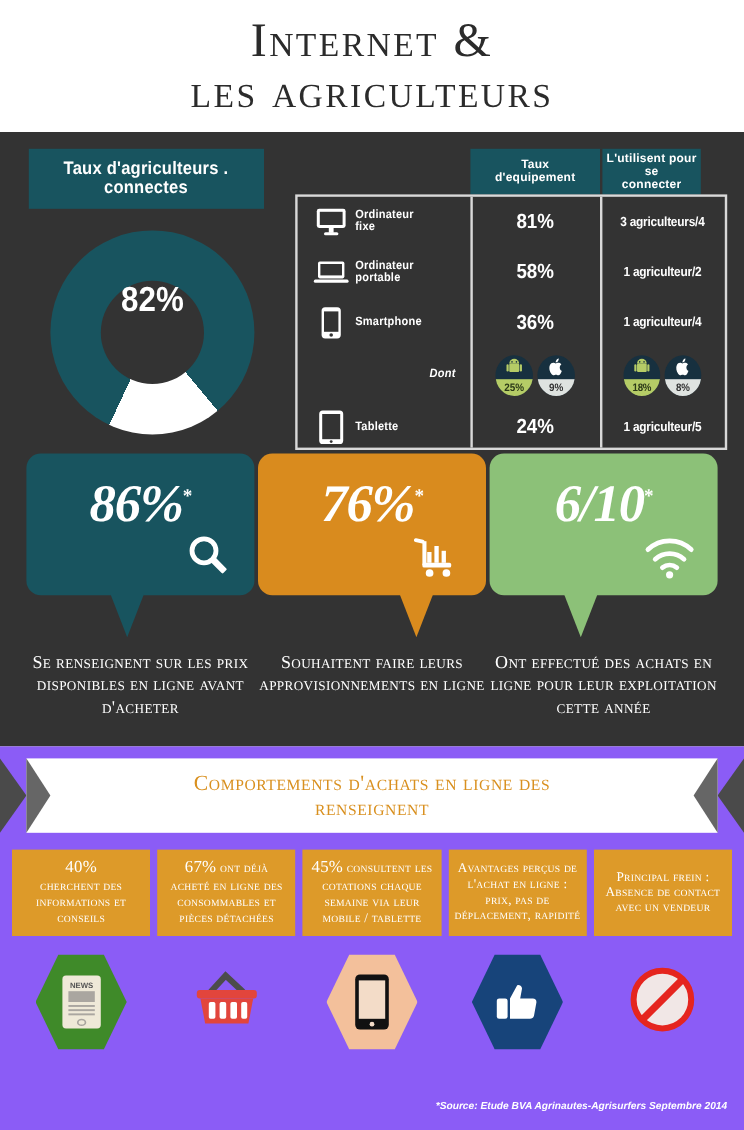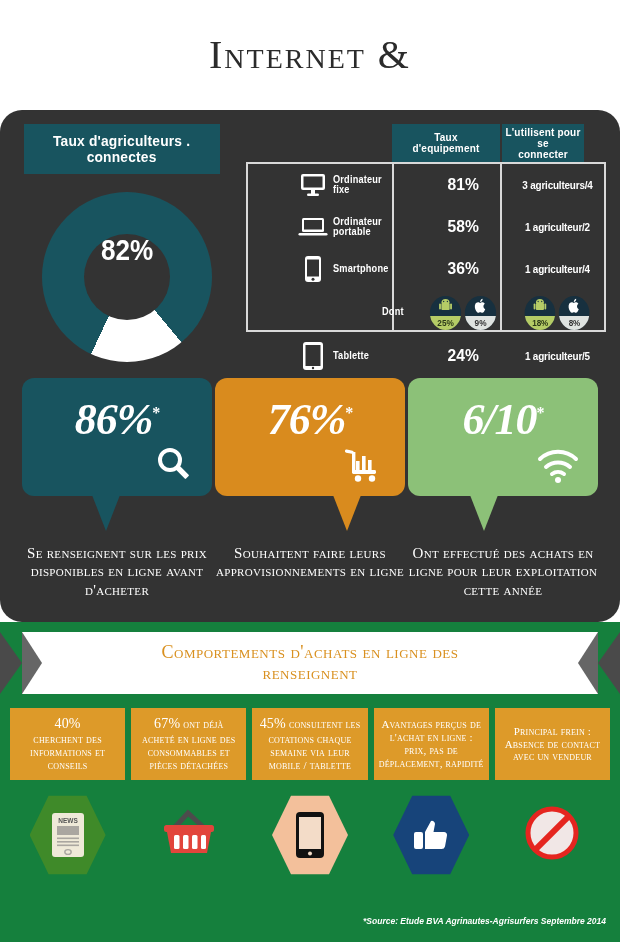--- a/index.html
+++ b/index.html
@@ -27,21 +27,20 @@
     text-align: center;
   }
   .title-line.l2 { font-size: 40px; }
 
   
   .dark-block {
     position: relative;
     background: #333333;
     height: 512px;
     padding: 0;
-    border-radius: 22px;
   }
 
   
   .plate {
     position: absolute; left: 24px; top: 14px;
     width: 196px; height: 50px;
     background: #18545f;
     display: flex; align-items: center; justify-content: center;
     text-align: center;
   }
@@ -81,36 +80,36 @@
     background: #18545f; color: #fff;
     font-family: "Liberation Sans Narrow", "Liberation Sans", sans-serif;
     font-weight: bold; font-size: 10px; line-height: 1.1;
     display: flex; align-items: center; justify-content: center;
     text-align: center; letter-spacing: .2px;
   }
   .th.c1 { width: 108px; text-align: center; }
   .th.c2 { width: 84px; border-left: 2px solid #333; }
   .tbl-body {
     border: 2px solid #d9d9d9;
-    height: 170px; margin-top: 0; position: relative; padding-left: 37px;
+    height: 213px; margin-top: 0; position: relative;
   }
   .vline { position: absolute; top: 0; bottom: 0; width: 2px; background: #d9d9d9; }
   .vline.v1 { left: 144px; }
   .vline.v2 { left: 252px; }
   .row { display: flex; align-items: center; height: 42px; }
   .row.dont { height: 45px; }
   .cell-label { width: 144px; display: flex; align-items: center; padding-left: 8px; }
   .dev-icon { width: 40px; display: flex; align-items: center; justify-content: center; }
   .dev-name {
     color: #fff; font-weight: bold; font-size: 10px;
     font-family: "Liberation Sans Narrow", "Liberation Sans", sans-serif;
     line-height: 1.05; letter-spacing: .2px; transform: scaleX(.92);
     transform-origin: left center;
   }
-  .cell-label.right { justify-content: flex-end; padding-right: 10px; }
+  .cell-label.right { justify-content: flex-end; padding-right: 10px; font-style: italic; }
   .cell-val {
     width: 108px; text-align: center; color: #fff; font-weight: bold;
     font-size: 17px; font-family: "Liberation Sans Narrow", "Liberation Sans", sans-serif;
     transform: scaleX(.92);
   }
   .cell-use {
     width: 104px; text-align: center; color: #fff; font-weight: bold;
     font-size: 11px; font-family: "Liberation Sans Narrow", "Liberation Sans", sans-serif;
     letter-spacing: -.2px; transform: scaleX(.9);
   }
@@ -148,21 +147,21 @@
   .tail.orange { left: 118px; border-left: 14px solid transparent; border-right: 14px solid transparent; border-top: 36px solid #d98b1e; }
   .tail.green { left: 62px; border-left: 14px solid transparent; border-right: 14px solid transparent; border-top: 36px solid #8cc178; }
   .bub-cap {
     margin-top: 48px; color: #ffffff;
     font-family: "Liberation Serif", serif;
     font-variant: small-caps; font-size: 15px; line-height: 1.22;
     letter-spacing: .3px;
   }
 
   
-  .band { position: relative; background: #15803d; height: 320px; }
+  .band { position: relative; background: #8b5cf6; height: 320px; }
   .ribbon {
     position: absolute; left: 0; top: 10px; width: 620px; height: 62px;
   }
   .ribbon-body {
     position: absolute; left: 22px; right: 22px; top: 0; height: 62px;
     background: #ffffff;
     display: flex; align-items: center; justify-content: center;
     text-align: center;
   }
   .ribbon-txt {
@@ -205,20 +204,21 @@
     font-family: "Liberation Sans", sans-serif;
   }
 </style>
 </head>
 <body>
 
 <div class="page">
 
   <div class="header">
     <div class="title-line">Internet &amp;</div>
+    <div class="title-line l2">les agriculteurs</div>
   </div>
 
   <div class="dark-block">
 
     <div class="plate">
       <div class="plate-txt">
         <div>Taux d'agriculteurs .</div>
         <div>connectes</div>
       </div>
     </div>

